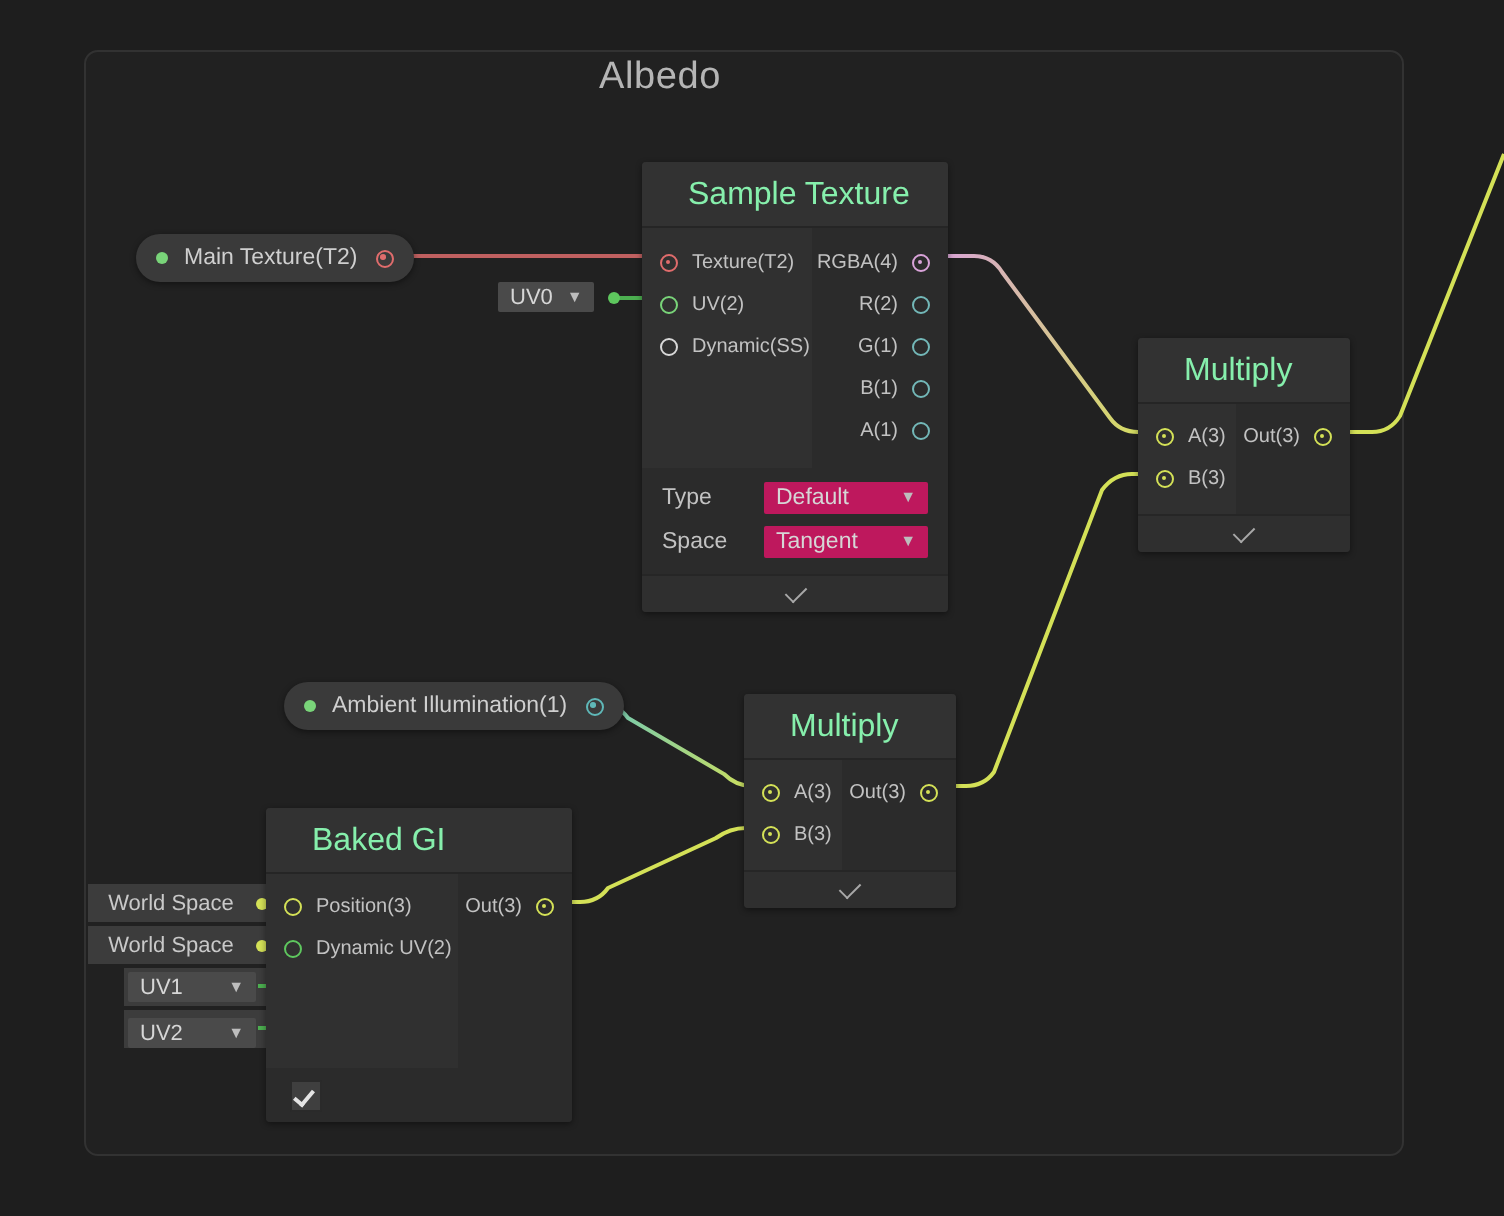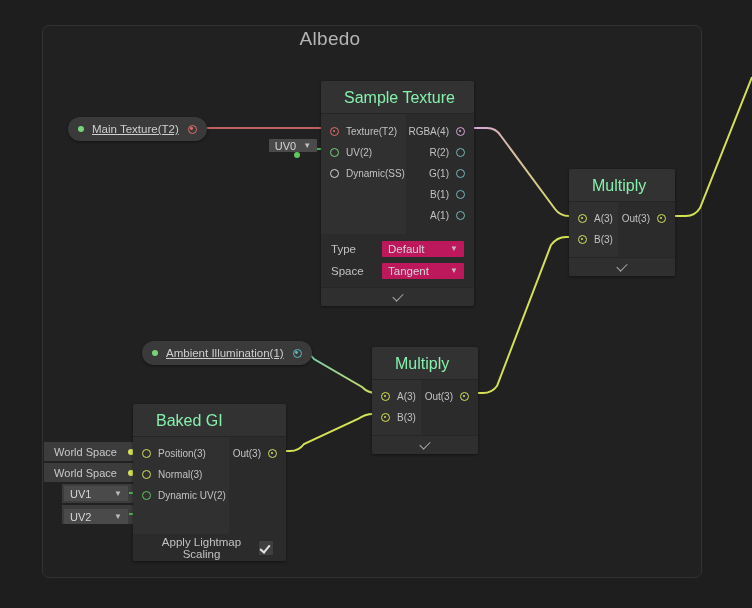--- a/index.html
+++ b/index.html
@@ -122,21 +122,20 @@
     position:absolute;
     height:24px;
     background:#3a3a3a;
     border-radius:12px;
     display:flex;align-items:center;
     padding:0 10px;
     font-size:11.5px;color:#cfcfcf;
     box-shadow:0 1px 3px rgba(0,0,0,.45);
     white-space:nowrap;
     box-sizing:border-box;
-    text-decoration:underline;
   }
   .pill .dot{
     width:6px;height:6px;border-radius:50%;
     margin-right:8px;flex:0 0 auto;
   }
   .pill .ptxt{margin-right:9px;}
 
   
   .chip{
     position:absolute;
@@ -213,21 +212,21 @@
 
     <path d="M670,216 L686,216 Q695,216 700,208 L752,77" fill="none" stroke="#d4e157" stroke-width="2"></path>
   </svg>
 
   <div class="pill" style="left:68px;top:117px;">
     <span class="dot" style="background:#79d479"></span>
     <span class="ptxt">Main Texture(T2)</span>
     <span class="slot filled c-tex"></span>
   </div>
 
-  <div class="chip boxed" style="left:265px;top:139px;width:56px;padding:0;background:transparent;flex-direction:column;">
+  <div class="chip boxed" style="left:249px;top:139px;width:56px;padding:0;background:transparent;">
     <span class="inner">
       <span>UV0</span>
       <span class="caret">▼</span>
     </span>
     <span class="edot" style="background:#5ec75e;margin-left:7px;"></span>
   </div>
 
   <div class="node" style="left:321px;top:81px;width:153px;">
     <div class="node-title">Sample Texture 2D</div>
     <div class="ports">
@@ -380,35 +379,30 @@
 
   <div class="node" style="left:133px;top:404px;width:153px;">
     <div class="node-title">Baked GI</div>
     <div class="ports">
       <div class="col-in" style="width:96px;padding:6px 0 7px 0;">
         <div class="port-row in">
           <span class="slot hollow c-v3"></span>
           <span class="lbl-in">Position(3)</span>
         </div>
         <div class="port-row in">
-          <span class="slot hollow c-v3"></span>
-          <span class="lbl-in">Normal(3)</span>
-        </div>
-        <div class="port-row in">
           <span class="slot hollow c-v2"></span>
           <span class="lbl-in">Dynamic UV(2)</span>
         </div>
       </div>
       <div class="col-out" style="padding:6px 0 7px 0;">
         <div class="port-row out">
           <span class="lbl-out">Out(3)</span>
           <span class="slot filled c-v3"></span>
         </div>
         <div style="height:63px"></div>
       </div>
     </div>
     <div class="gi-foot">
-      <span class="glabel">Apply Lightmap Scaling</span>
       <span class="cbox"></span>
     </div>
   </div>
 
 </div>
 
 </body></html>

